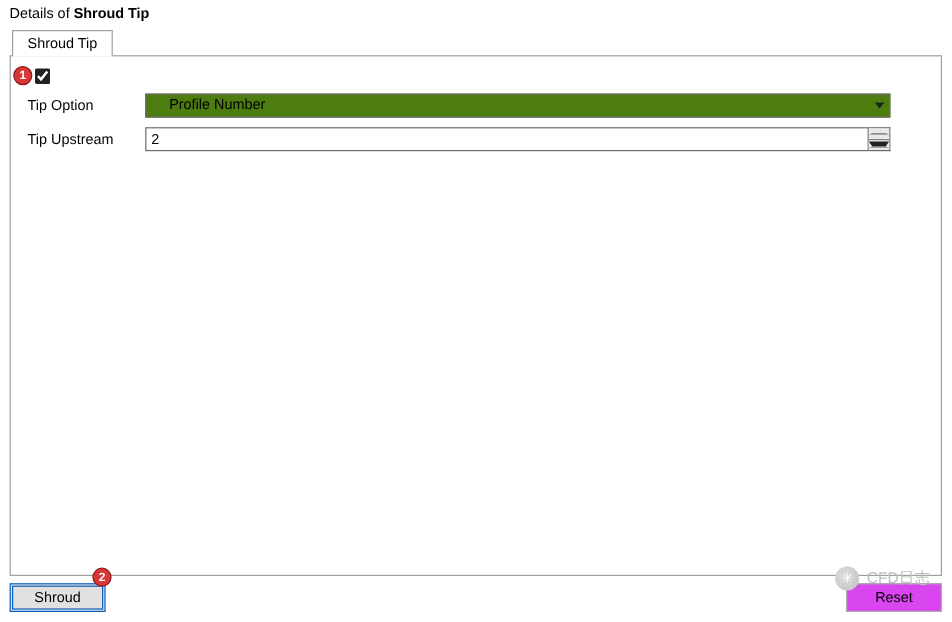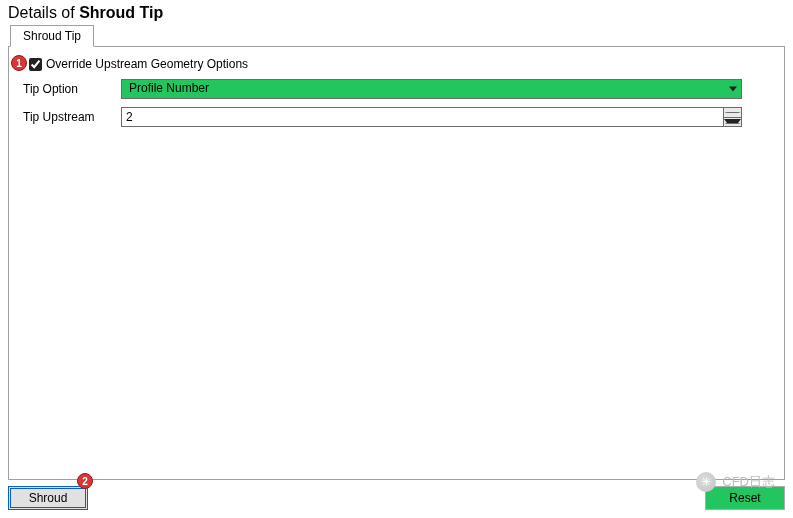--- a/index.html
+++ b/index.html
@@ -8,21 +8,21 @@
     font-size: 12px;
     color: #000;
     background: #fff;
     width: 793px;
     height: 518px;
     position: relative;
     overflow: hidden;
   }
   .title-bar {
     padding: 4px 8px 2px 8px;
-    font-size: 16px;
+    font-size: 12px;
   }
   .title-bar .bold { font-weight: bold; }
 
   .tab-region {
     position: absolute;
     top: 24px;
     left: 8px;
     right: 8px;
     bottom: 38px;
   }
@@ -90,22 +90,22 @@
   }
   .selectwrap {
     position: relative;
     flex: 1;
     margin-right: 36px;
   }
   .select {
     width: 100%;
     height: 20px;
     border: 1px solid #6b6b6b;
-    background: #22c55e;
-    padding: 1px 20px 1px 7px;
+    background: #4d7c0f;
+    padding: 1px 20px 1px 19px;
     font-size: 12px;
     position: relative;
   }
   .select-arrow {
     position: absolute;
     right: 4px;
     top: 50%;
     transform: translateY(-50%);
     width: 0; height: 0;
     border-left: 4px solid transparent;
@@ -170,21 +170,21 @@
     cursor: default;
     position: relative;
   }
   .btn-apply {
     background: #e1e1e1;
     border: 1px solid #0a60c2;
     outline: 1px solid #0a60c2;
     outline-offset: -3px;
   }
   .btn-reset {
-    background: #22c55e;
+    background: #d946ef;
     border: 1px solid #adadad;
   }
   .callout2 {
     position: absolute;
     width: 16px; height: 16px;
     border-radius: 50%;
     background: #d93636;
     color: #fff;
     font-size: 10px;
     font-weight: bold;
@@ -226,21 +226,20 @@
 
 <div class="tab-region">
   <div class="tab-strip">
     <div class="tab">Shroud Tip</div>
   </div>
   <div class="panel">
 
     <div class="checkbox-row">
       <div class="callout">1</div>
       <input type="checkbox" checked="" style="">
-      <span>Override Upstream Geometry Options</span>
     </div>
 
     <div class="field-row">
       <div class="field-label">Tip Option</div>
       <div class="selectwrap">
         <div class="select">
           <span>Profile Number</span>
           <div class="select-arrow"></div>
         </div>
       </div>

